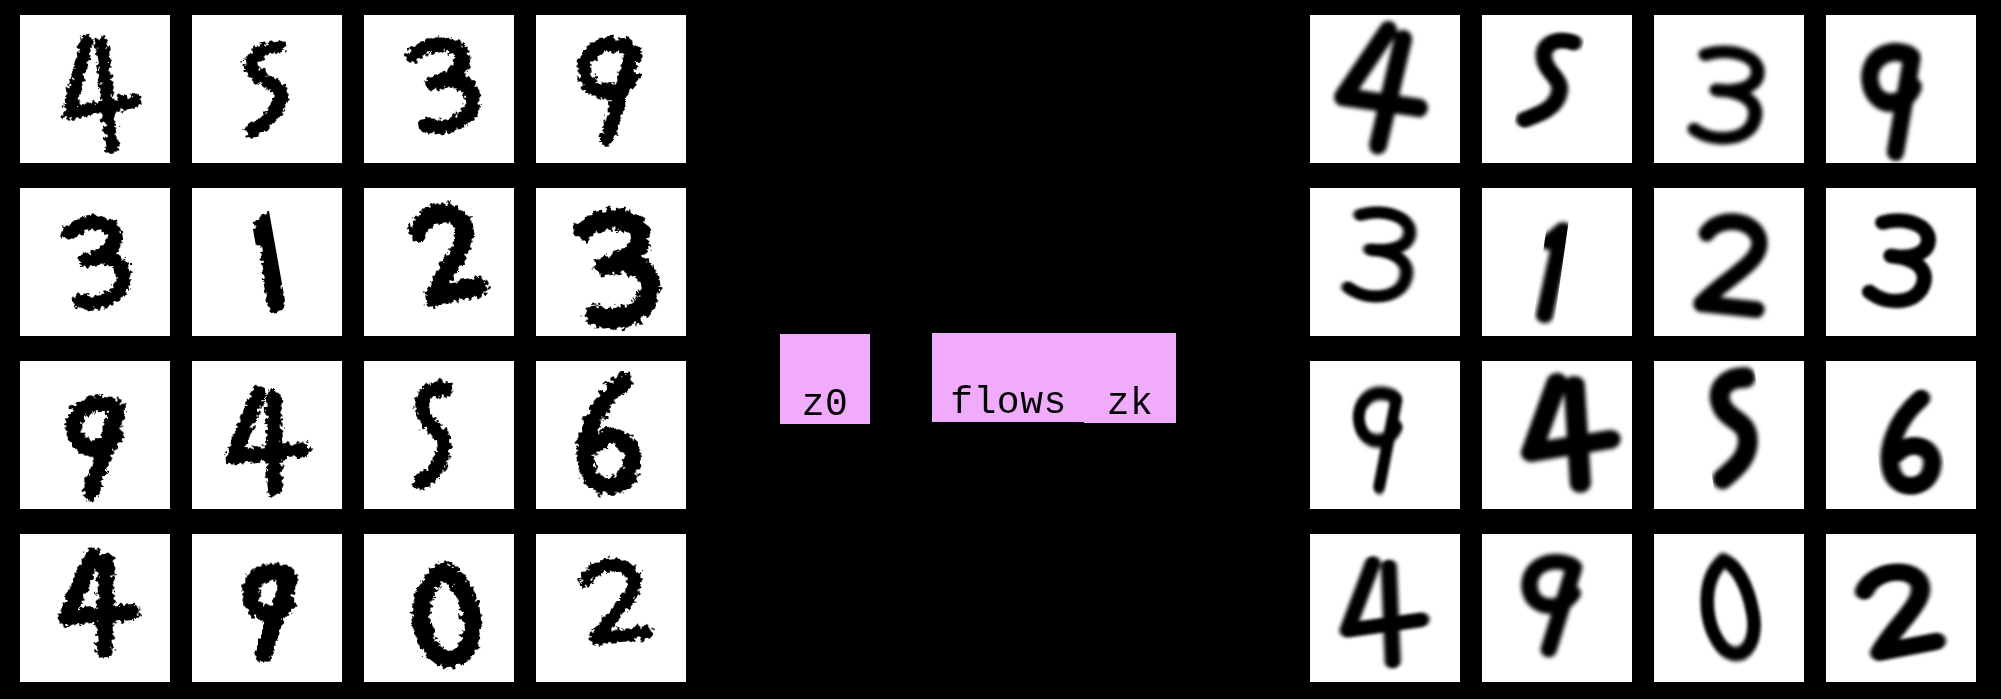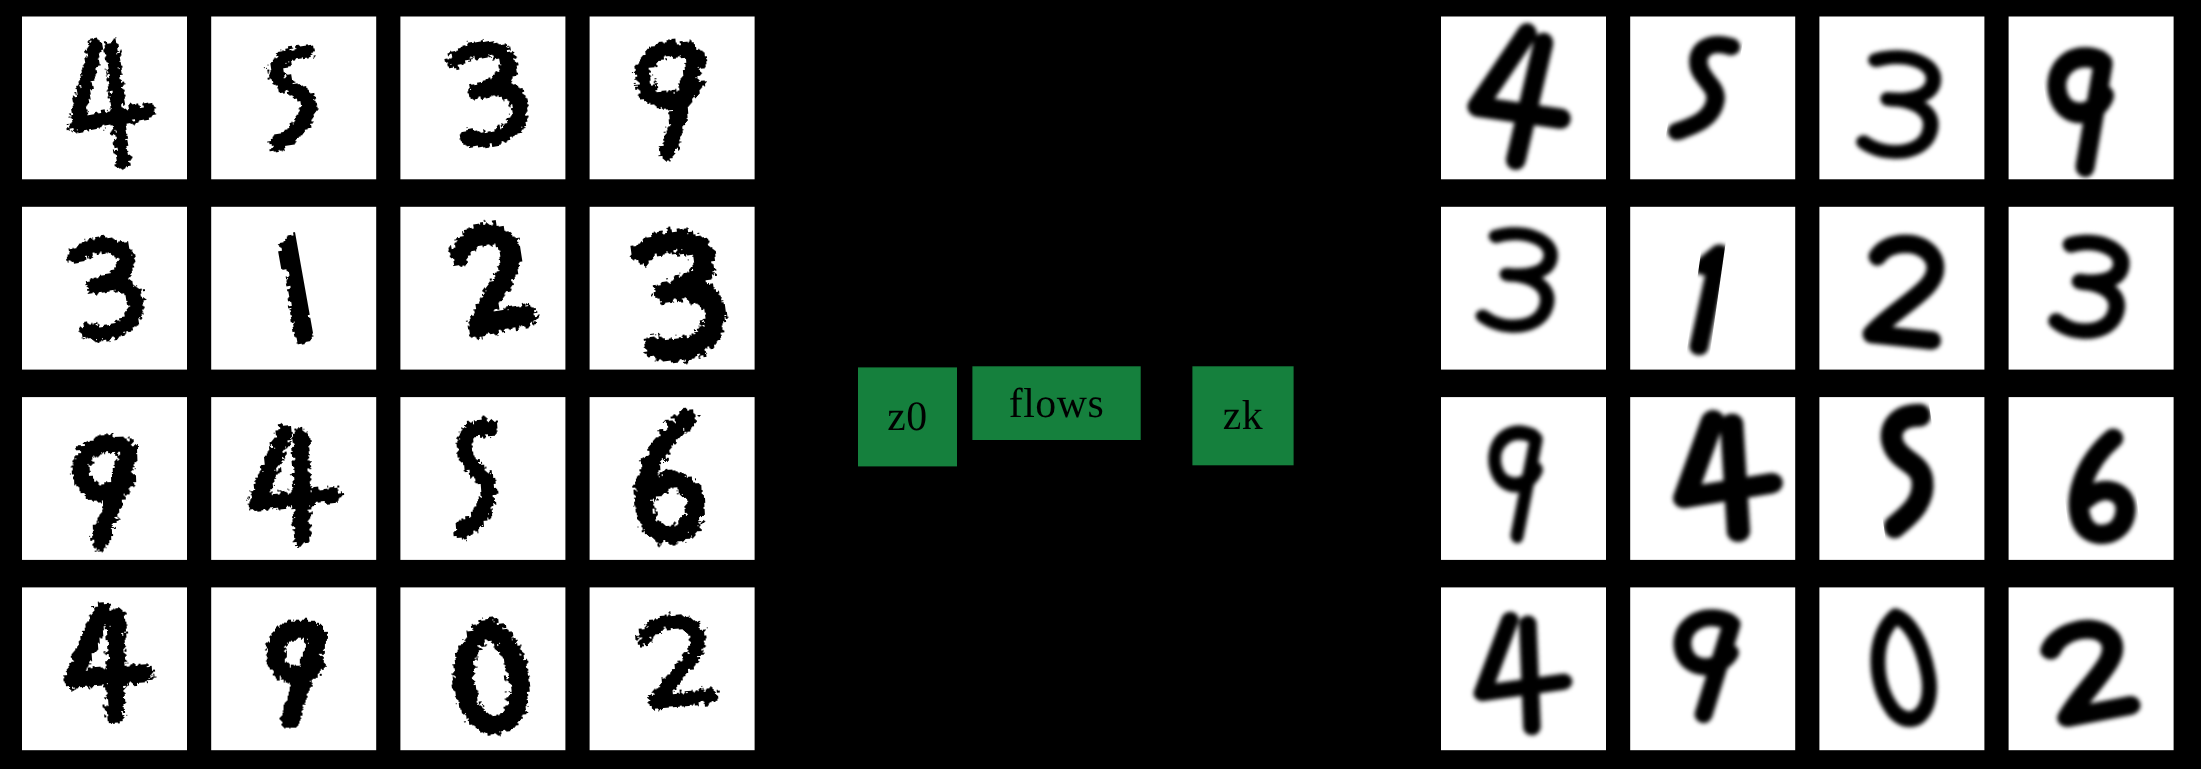--- a/index.html
+++ b/index.html
@@ -16,26 +16,26 @@
   .tile{
     position:absolute;
     width:150px;
     height:148px;
     background:#ffffff;
     overflow:hidden;
   }
   .tile svg{display:block;width:150px;height:148px;}
   .label-box{
     position:absolute;
-    background:#15803d;
+    background:#f0abfc;
     color:#000000;
     display:flex;
-    align-items:center;
+    align-items:flex-end;
     justify-content:center;
-    font-family:Liberation Serif, serif;
+    font-family:Liberation Mono, monospace;
     font-size:38px;
     line-height:1;
     letter-spacing:0.5px;
     font-weight:400;
   }
   .digit-hard{ shape-rendering:crispEdges; }
   .digit-soft{ }
 </style>
 </head>
 <body>
@@ -526,20 +526,20 @@
           <g filter="url(#f201650)" transform="translate(44.89866744168103 53.25617978628725) rotate(-8.215174390468746) scale(1.0813960048742592 0.9663909992901608) translate(-50 -50)">
             <path d="M 34 32 C 40 20 62 18 68 30 C 74 44 52 56 38 76 L 74 74" fill="none" stroke="#000000" stroke-width="12.06" stroke-linecap="round" stroke-linejoin="round"></path>
           </g>
         </svg>
       </div>
     </div>
   <div id="label-layer">
       <div class="label-box" style="left: 780px; top: 334px; width: 90px; height: 90px;">
         <span>z0</span>
       </div>
-      <div class="label-box" style="left: 884px; top: 333px; width: 153px; height: 67px;">
+      <div class="label-box" style="left: 932px; top: 333px; width: 153px; height: 89px;">
         <span>flows</span>
       </div>
       <div class="label-box" style="left: 1084px; top: 333px; width: 92px; height: 90px;">
         <span>zk</span>
       </div>
     </div>
 </div>
 
 </body></html>

